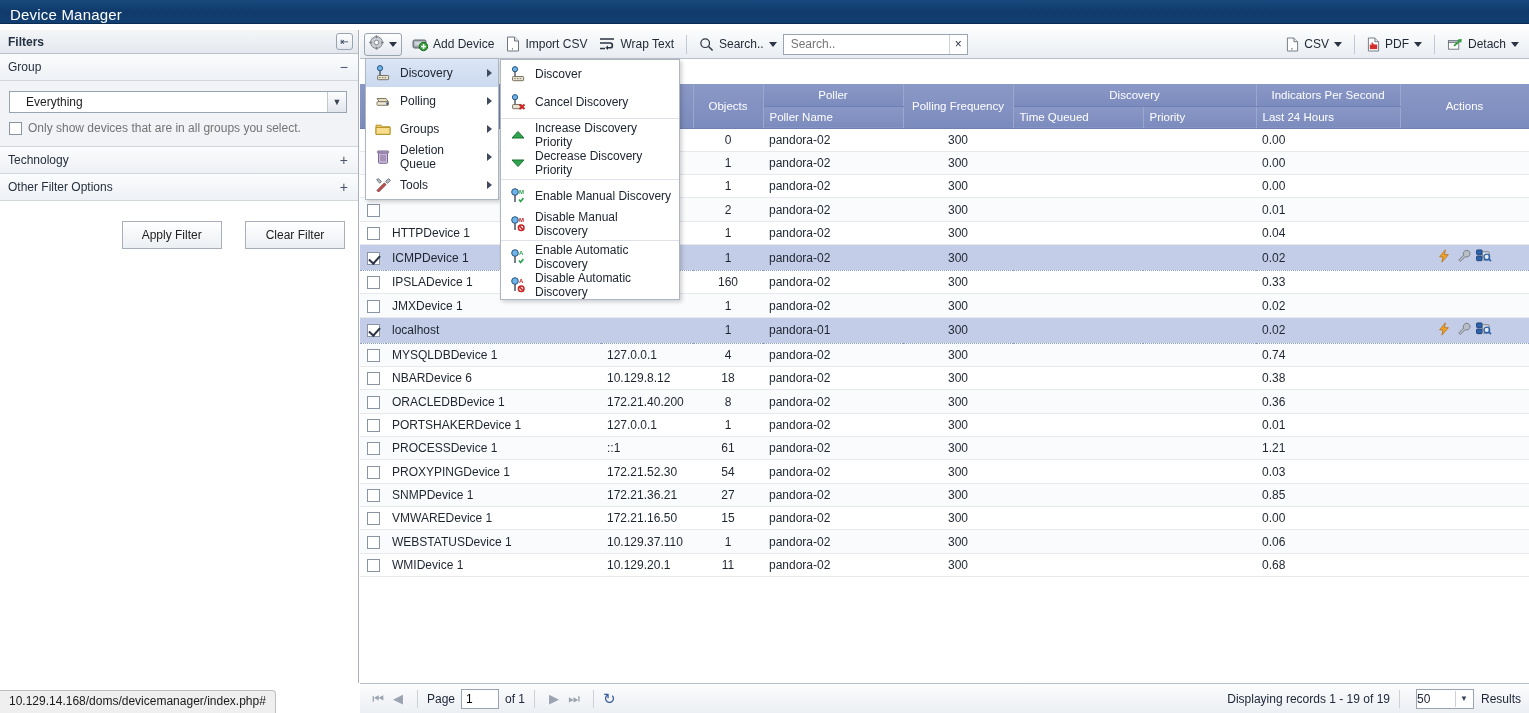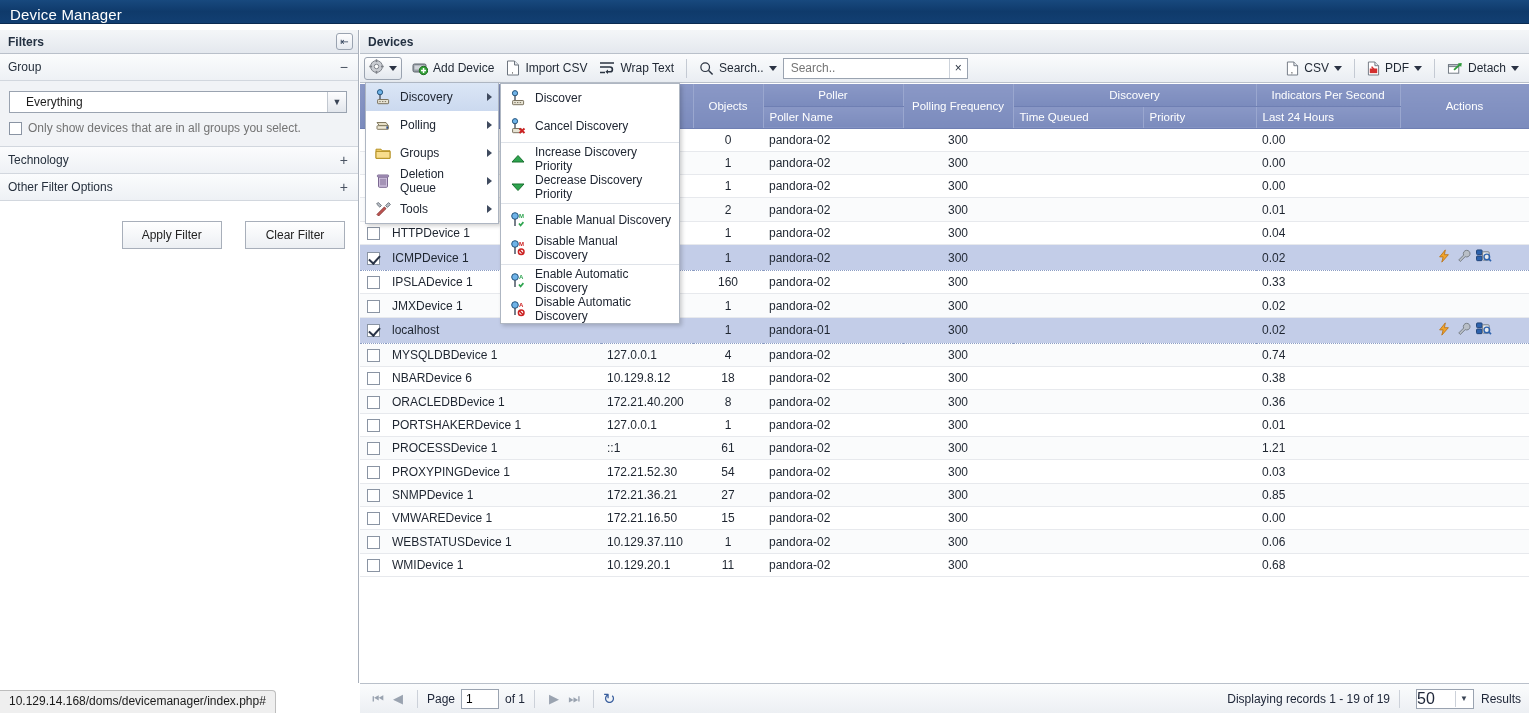--- a/index.html
+++ b/index.html
@@ -162,21 +162,21 @@
     background: linear-gradient(to bottom,#fbfcfd 0%,#eceff3 100%);
     border-top: 1px solid #b9c0ca;
     display:flex; align-items:center; padding: 0 8px; font-size:12px; color:#20283a;
   }
   .pg-btn { width: 20px; text-align:center; color:#9aa3b0; font-size: 13px; cursor:pointer; }
   .pg-input { width: 38px; height: 20px; border:1px solid #9aa3b0; background:#fff; font-size:12px; padding-left:4px; line-height:18px; margin: 0 6px;}
   .vsep { width:1px; height:18px; background:#ccd1d9; margin: 0 9px; }
   .refresh { color:#3a5f9e; font-size: 15px; cursor:pointer; }
   .foot-right { margin-left:auto; display:flex; align-items:center; }
   .res-sel { position: relative; width: 58px; height: 20px; border:1px solid #9aa3b0; background:#fff; margin: 0 7px; }
-  .res-sel .val { text-align:right; padding-right: 22px; line-height: 18px; font-size:16px; }
+  .res-sel .val { text-align:right; padding-right: 22px; line-height: 18px; font-size:12px; }
   .res-sel .ar { position:absolute; right:1px; top:1px; width:17px; height:16px; border-left:1px solid #ccd1d9; text-align:center; line-height:16px; font-size:8px; color:#3a4455; cursor:pointer;}
 
   
   .statusbar {
     position:absolute; left: 0; top: 690px; height: 23px;
     background: #efefef; border: 1px solid #bdbdbd; border-left: none; border-bottom:none;
     border-top-right-radius: 4px;
     font-size: 12px; color:#1a1a1a; line-height: 21px; padding: 0 9px; z-index: 80;
   }
   .bottomstrip { position:absolute; left:0; top:683px; width:360px; height:30px; background:#fff; }
@@ -221,23 +221,20 @@
     <div class="sign">+</div>
   </div>
 
   <div class="filter-actions">
     <span class="btn">Apply Filter</span>
     <span class="btn">Clear Filter</span>
   </div>
 </div>
 
 <div class="devices-panel">
-  <div class="devices-head">
-    <div class="lbl">Devices</div>
-  </div>
 
   <div class="toolbar">
     <div class="gear-btn">
       <span>
         <svg width="15" height="15" viewBox="0 0 16 16">
               <g fill="#7b7f86">
                 <circle cx="8" cy="8" r="6.3" fill="#c9ccd1" stroke="#7b7f86" stroke-width="1"></circle>
                 <circle cx="8" cy="8" r="2.4" fill="#fff" stroke="#7b7f86" stroke-width="1"></circle>
                 <rect x="7.2" y="0.3" width="1.6" height="3"></rect>
                 <rect x="7.2" y="12.7" width="1.6" height="3"></rect>

